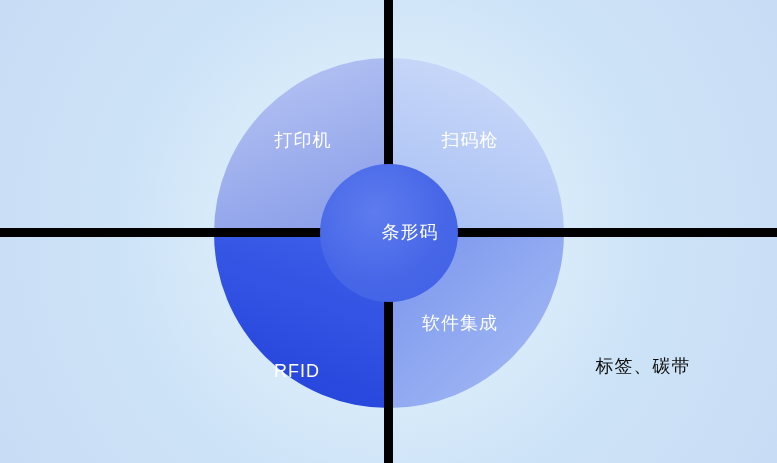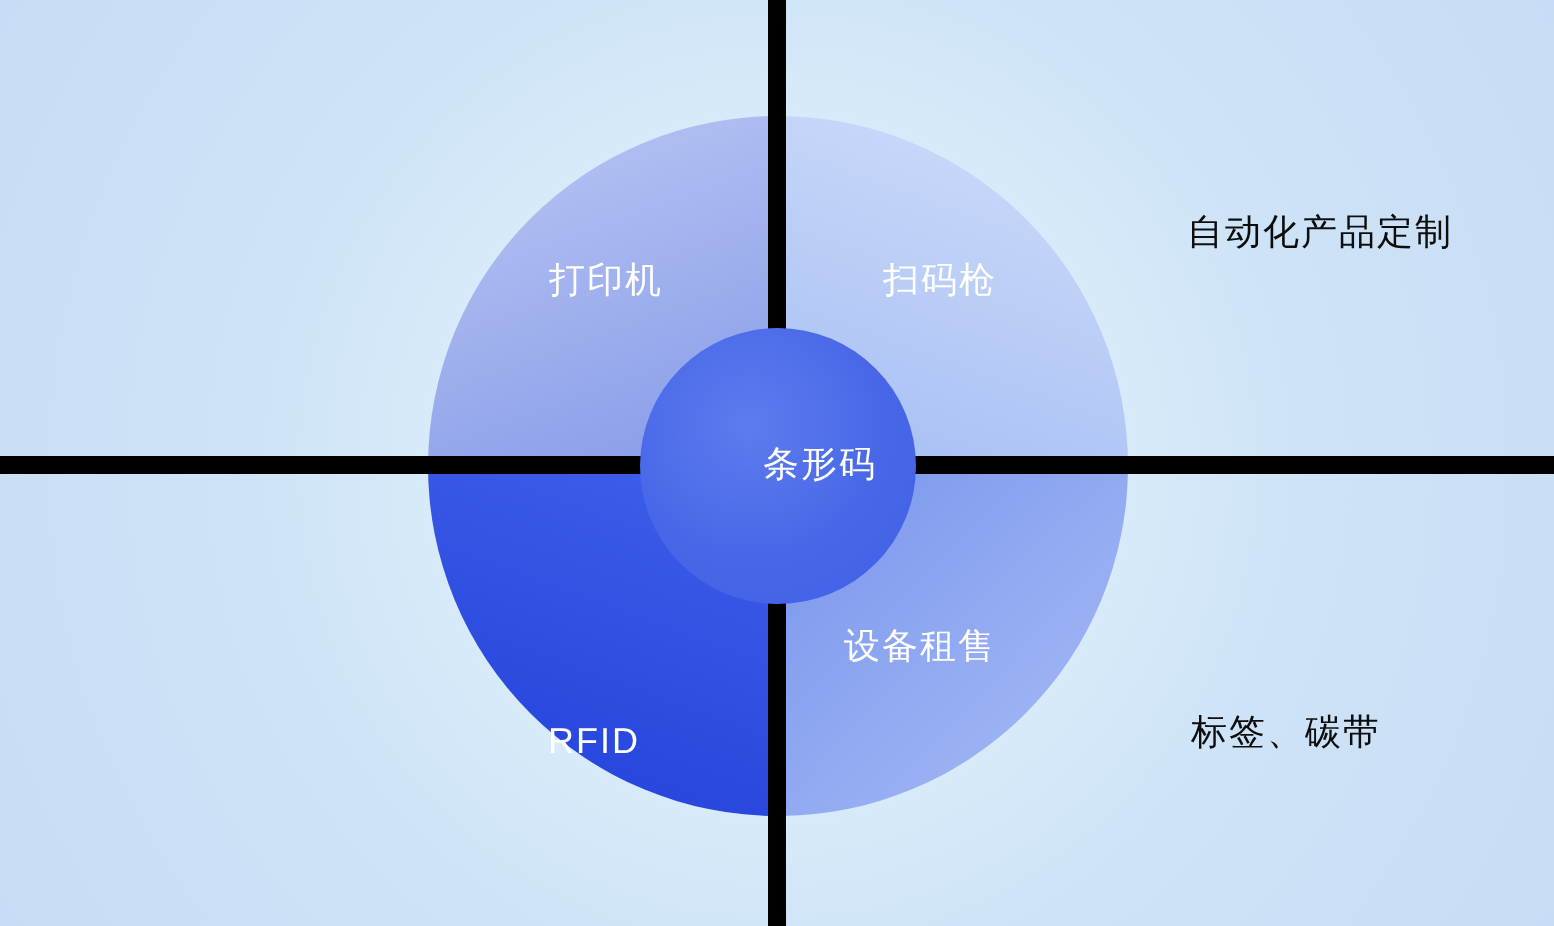--- a/index.html
+++ b/index.html
@@ -103,19 +103,18 @@
   <div class="quarter q-br"></div>
 
   <div class="line-h"></div>
   <div class="line-v"></div>
 
   <div class="center-circle"></div>
 
   <div class="seg-label lbl-printer">打印机</div>
   <div class="seg-label lbl-scanner">扫码枪</div>
   <div class="seg-label lbl-rfid">RFID</div>
-  <div class="seg-label lbl-rental">设备租售</div>
+  <div class="seg-label lbl-rental">软件集成</div>
   <div class="seg-label lbl-center">条形码</div>
 
-  <div class="corner-label lbl-corner-tr">自动化产品定制</div>
   <div class="corner-label lbl-corner-br">标签、碳带</div>
 
 </div>
 
 </body></html>

